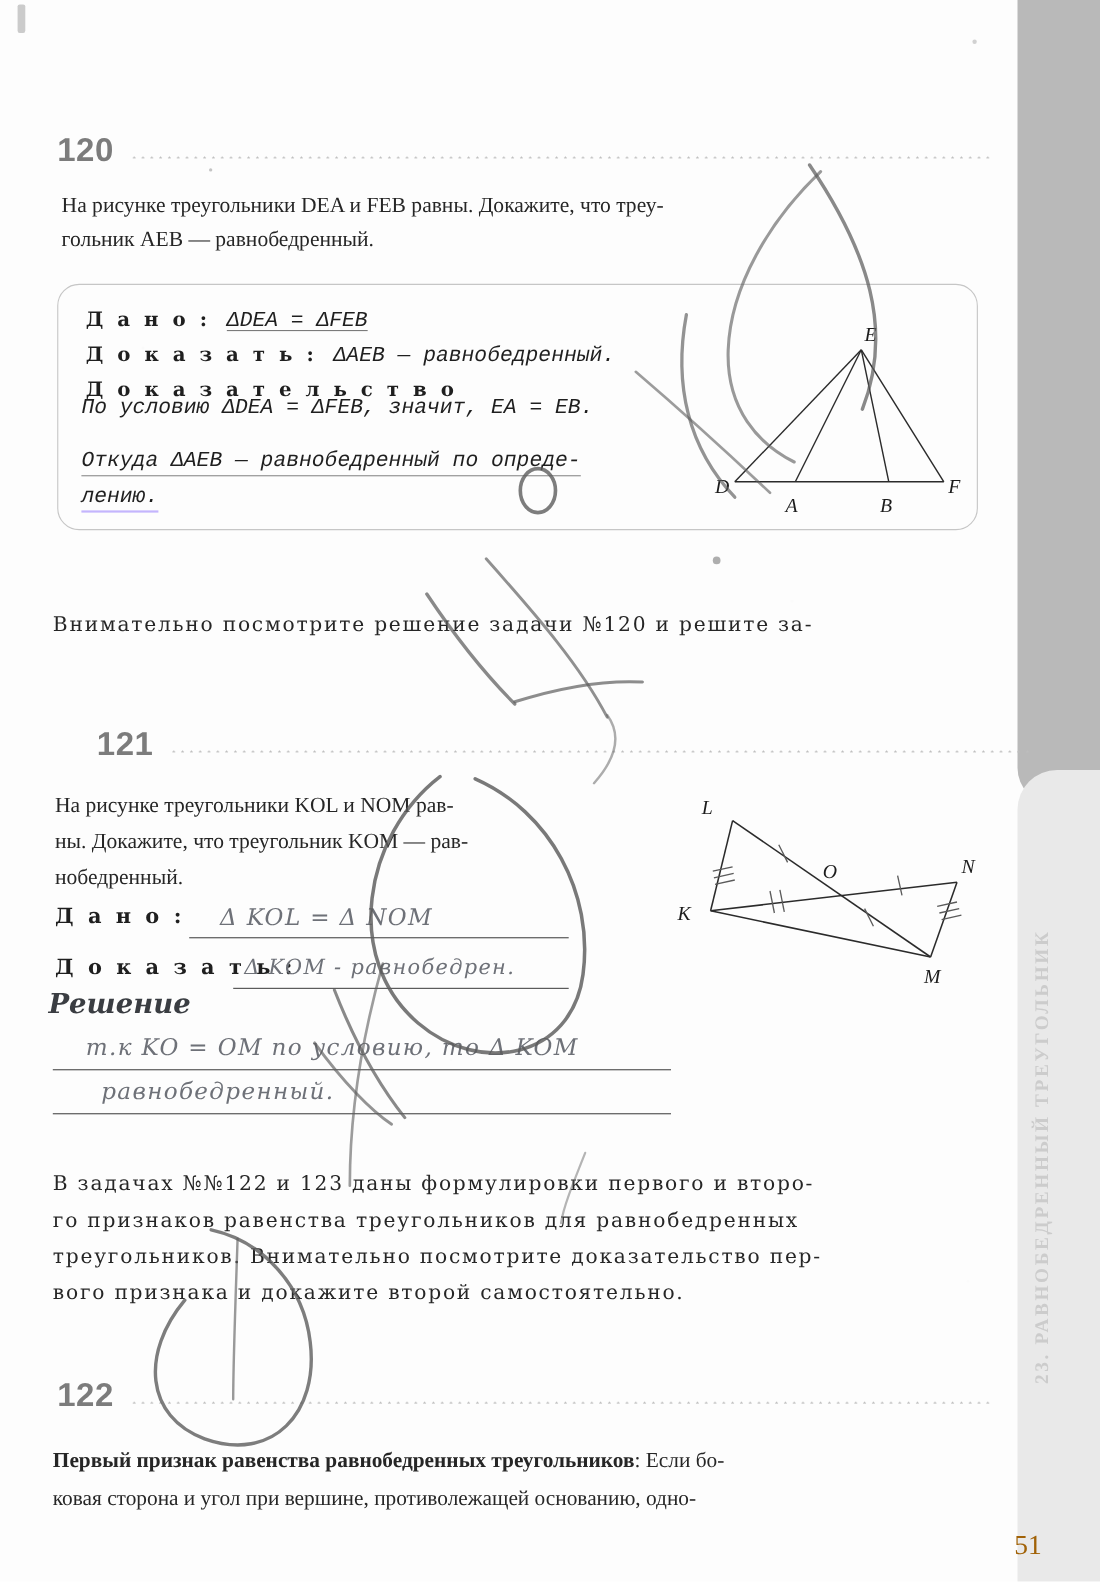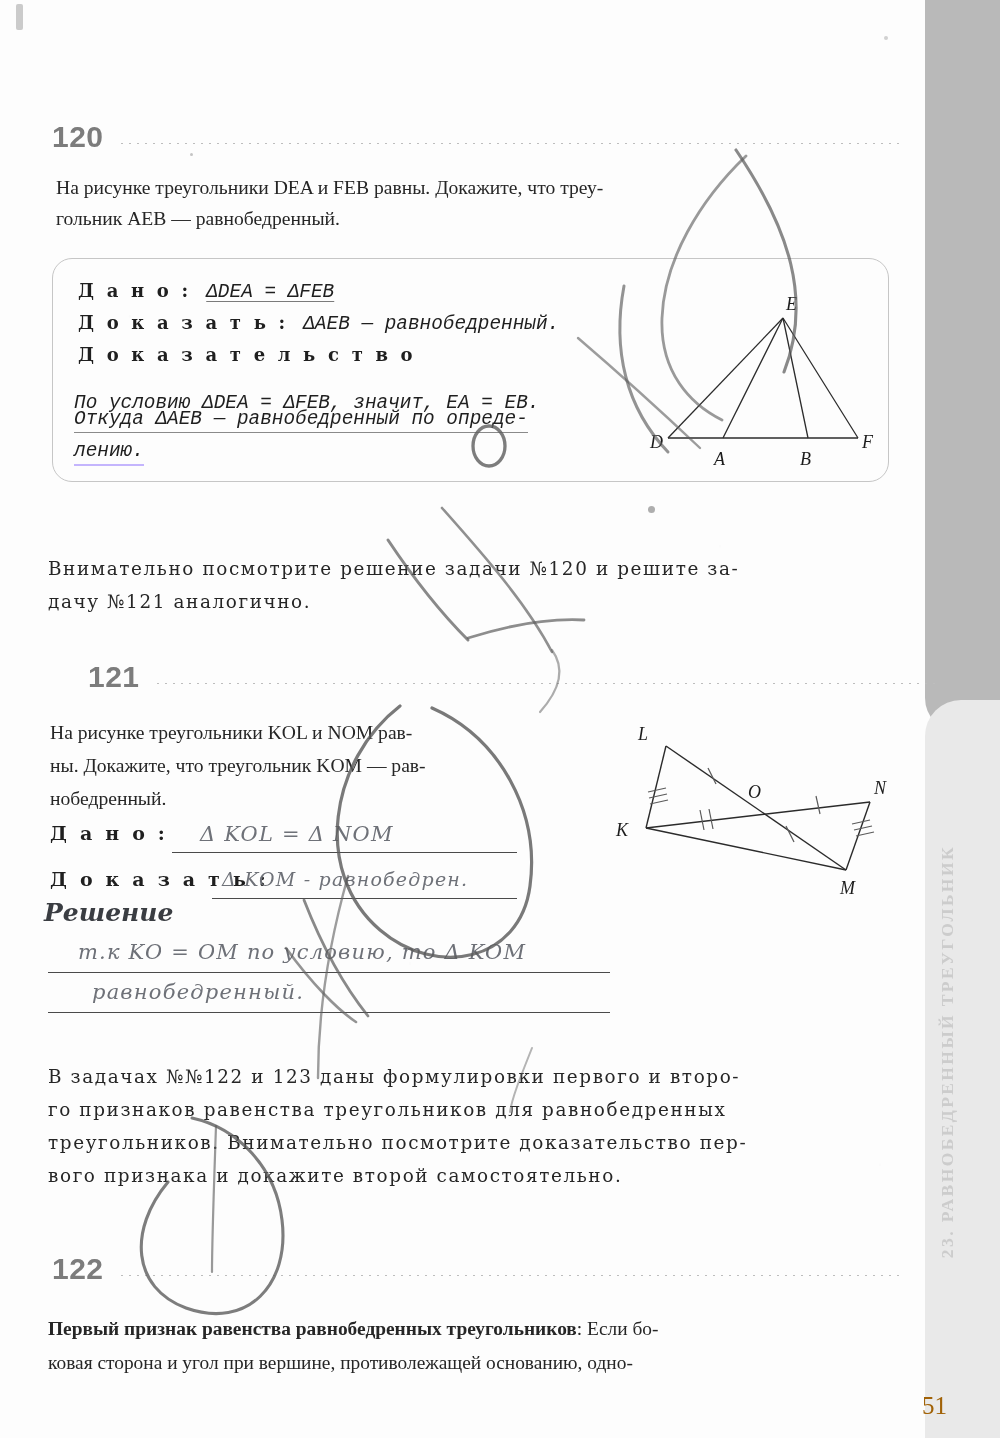--- a/index.html
+++ b/index.html
@@ -218,21 +218,21 @@
     <span class="it ul" style="margin-left:10px; padding-right:96px;">ΔDEA = ΔFEB</span>
   </div>
 
   <div class="frame-line" style="left:78px; top:308px;">
     <span class="lbl">Д о к а з а т ь :</span>
     <span class="it" style="margin-left:10px;">ΔAEB — равнобедренный.</span>
   </div>
 
   <div class="frame-line lbl" style="left:78px; top:340px;">Д о к а з а т е л ь с т в о</div>
 
-  <div class="frame-line it" style="left:74px; top:388px;">По условию ΔDEA = ΔFEB, значит, EA = EB.</div>
+  <div class="frame-line it" style="left:74px; top:355px;">По условию ΔDEA = ΔFEB, значит, EA = EB.</div>
   <div class="frame-line it" style="left:74px; top:404px;">
     <span style="border-bottom:1px solid #8a8a8a; padding-bottom:2px;">Откуда ΔAEB — равнобедренный по опреде-</span>
   </div>
   <div class="frame-line it" style="left:74px; top:436px;">
     <span style="border-bottom:2px solid #c4b5fd; padding-bottom:2px;">лению.</span>
   </div>
 
   <svg class="figure" style="left:640px; top:280px;" width="250" height="200">
 
     <line x1="28" y1="158" x2="218" y2="158" stroke="#2b2b2b" stroke-width="1.3"></line>
@@ -243,21 +243,20 @@
     <line x1="143" y1="38" x2="168" y2="158" stroke="#2b2b2b" stroke-width="1.3"></line>
     <text x="146" y="30" font-family="Liberation Serif, serif" font-style="italic" font-size="18" fill="#1c1c1c">E</text>
     <text x="10" y="168" font-family="Liberation Serif, serif" font-style="italic" font-size="18" fill="#1c1c1c">D</text>
     <text x="74" y="185" font-family="Liberation Serif, serif" font-style="italic" font-size="18" fill="#1c1c1c">A</text>
     <text x="160" y="185" font-family="Liberation Serif, serif" font-style="italic" font-size="18" fill="#1c1c1c">B</text>
     <text x="222" y="168" font-family="Liberation Serif, serif" font-style="italic" font-size="18" fill="#1c1c1c">F</text>
   </svg>
 
   <div class="body-text spaced" style="left:48px; top:552px; width:860px; line-height:33px;">
     <div>Внимательно посмотрите решение задачи №120 и решите за-</div>
-    <div>дачу №121 аналогично.</div>
   </div>
 
   <div class="task-head" style="left:52px; top:660px; width:848px;margin-left:36px;">
     <span class="task-num">121</span>
     <span class="leader"></span>
   </div>
 
   <div class="body-text" style="left:50px; top:716px; width:560px; line-height:33px;">
     <div>На рисунке треугольники KOL и NOM рав-</div>
     <div>ны. Докажите, что треугольник KOM — рав-</div>

